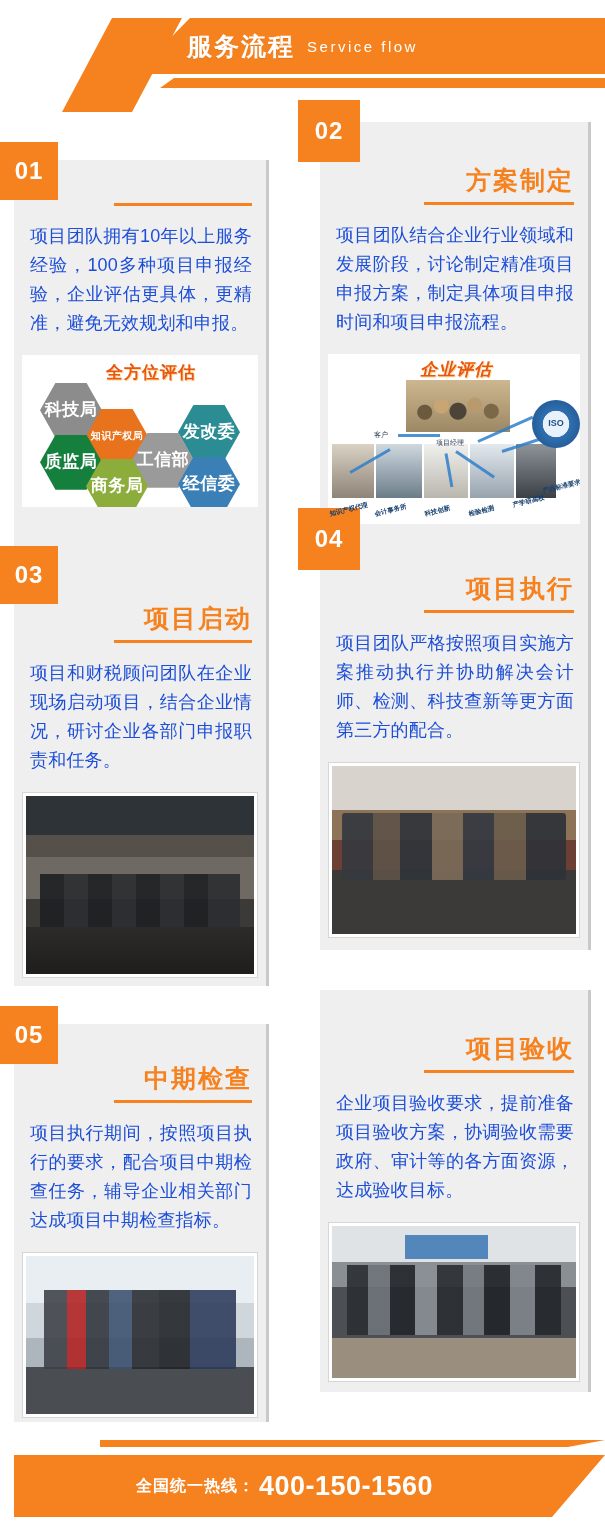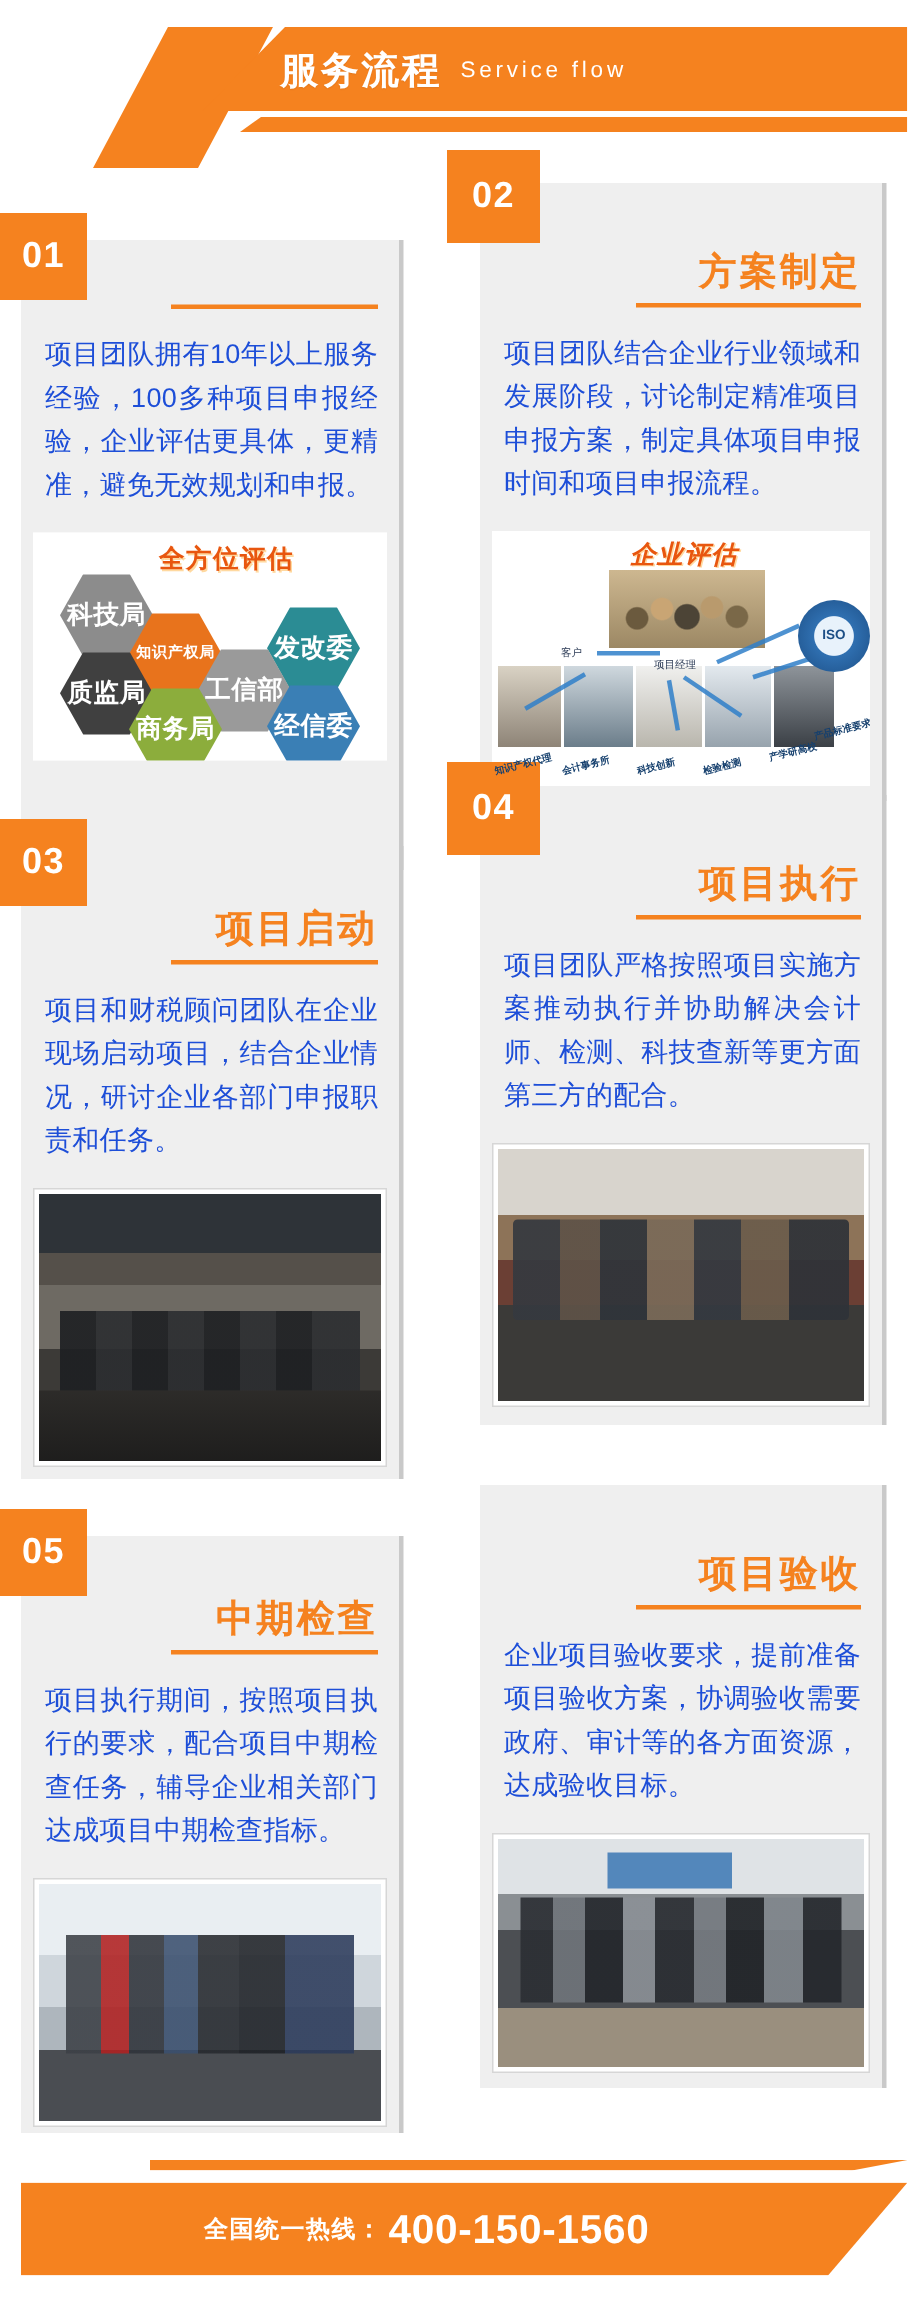--- a/index.html
+++ b/index.html
@@ -218,21 +218,21 @@
     <div style="height:38px;"></div>
     <div class="title-rule"></div>
     <div class="card-body">项目团队拥有10年以上服务经验，100多种项目申报经验，企业评估更具体，更精准，避免无效规划和申报。</div>
 
     <div class="media">
       <div class="hexwrap">
         <div class="hexchart-title">全方位评估</div>
         <div class="hex" style="left:18px;top:28px;background:#8C8C8C;">科技局</div>
         <div class="hex" style="left:64px;top:54px;background:#E8731C;font-size:10px;">知识产权局</div>
         <div class="hex" style="left:156px;top:50px;background:#2B8C94;">发改委</div>
-        <div class="hex" style="left:18px;top:80px;background:#404040;">质监局</div>
+        <div class="hex" style="left:18px;top:80px;background:#15803d;">质监局</div>
         <div class="hex" style="left:110px;top:78px;background:#9A9A9A;">工信部</div>
         <div class="hex" style="left:156px;top:102px;background:#3A7FB5;">经信委</div>
         <div class="hex" style="left:64px;top:104px;background:#8CAD3C;">商务局</div>
       </div>
     </div>
   </div>
 
   <div class="card right" style="top:10px;height:412px;">
     <div class="badge">02</div>
     <div style="height:42px;"></div>

